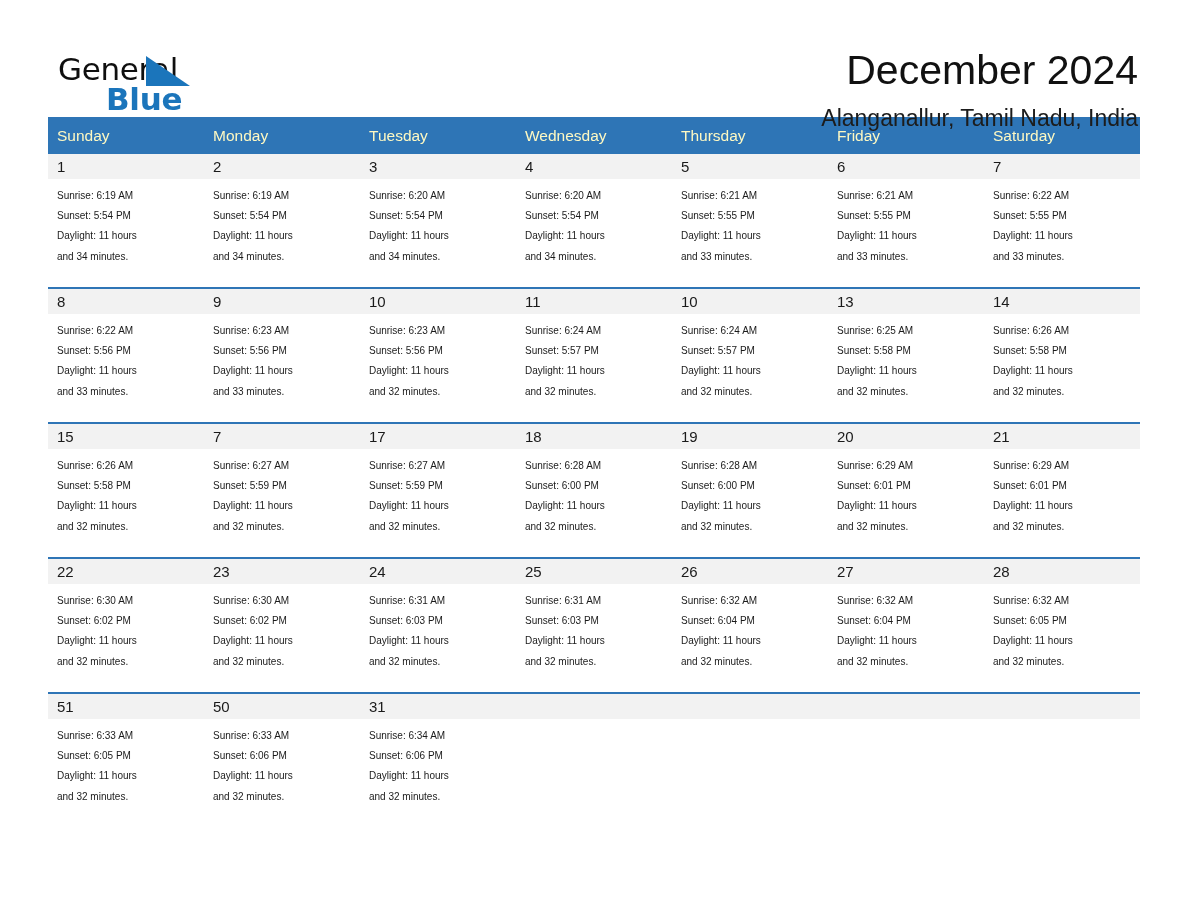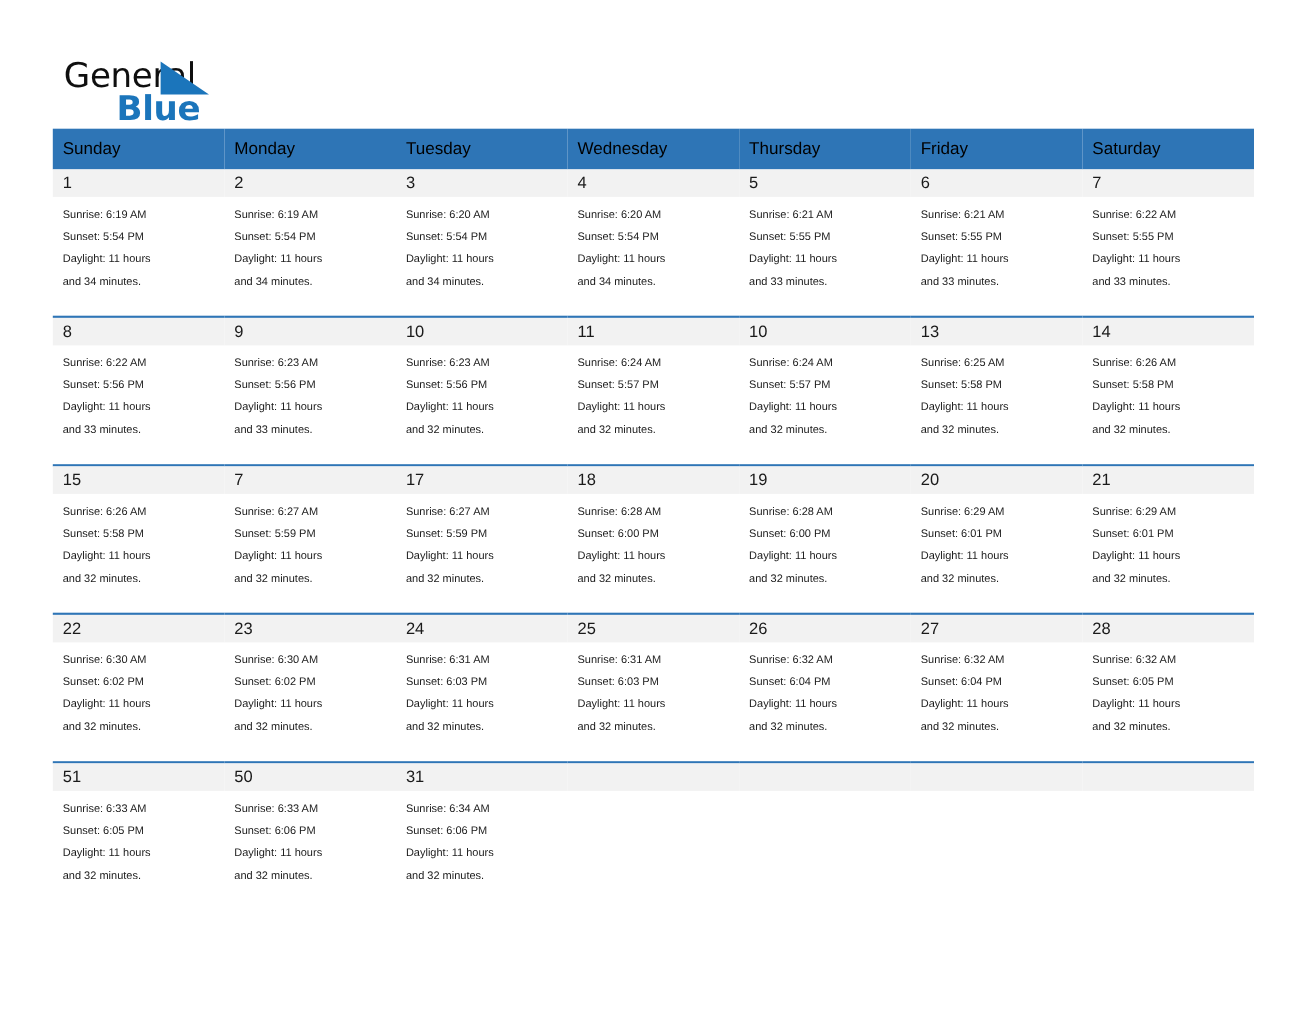--- a/index.html
+++ b/index.html
@@ -95,21 +95,21 @@
   
   .calendar {
     margin-top: 13px;
     width: 1092px;
     border-collapse: collapse;
     table-layout: fixed;
   }
 
   .calendar thead th {
     background: #2e75b6;
-    color: #000000;
+    color: #fef9c3;
     font-size: 15.5px;
     font-weight: 400;
     text-align: left;
     padding: 8px 0 8px 9px;
     height: 21px;
     vertical-align: middle;
     border: none;
   }
 
   .week-row > td {
@@ -158,20 +158,24 @@
 <div class="page">
 
   <div class="masthead">
 
     <div class="brand">
       <span class="brand-general">General</span>
       <span class="brand-triangle"></span>
       <span class="brand-blue">Blue</span>
     </div>
 
+    <div class="titles">
+      <div class="cal-title">December 2024</div>
+      <div class="cal-subtitle">Alanganallur, Tamil Nadu, India</div>
+    </div>
 
   </div>
 
   <table class="calendar">
     <thead>
       <tr>
         <th>Sunday</th>
         <th>Monday</th>
         <th>Tuesday</th>
         <th>Wednesday</th>

